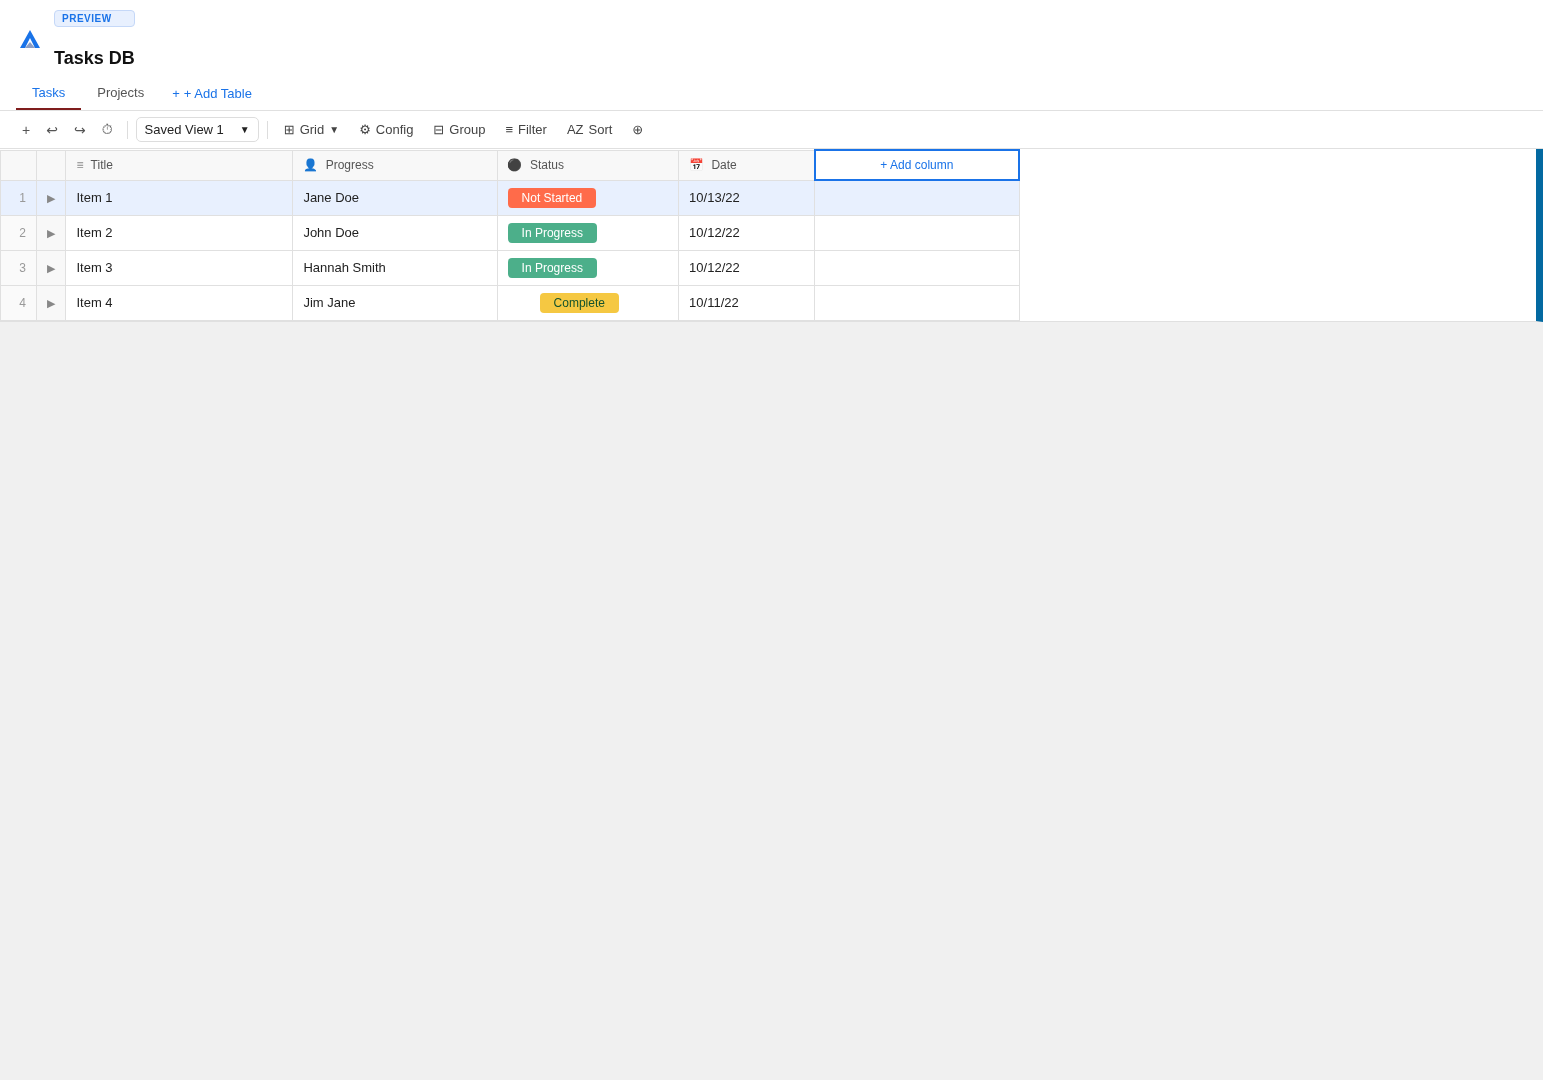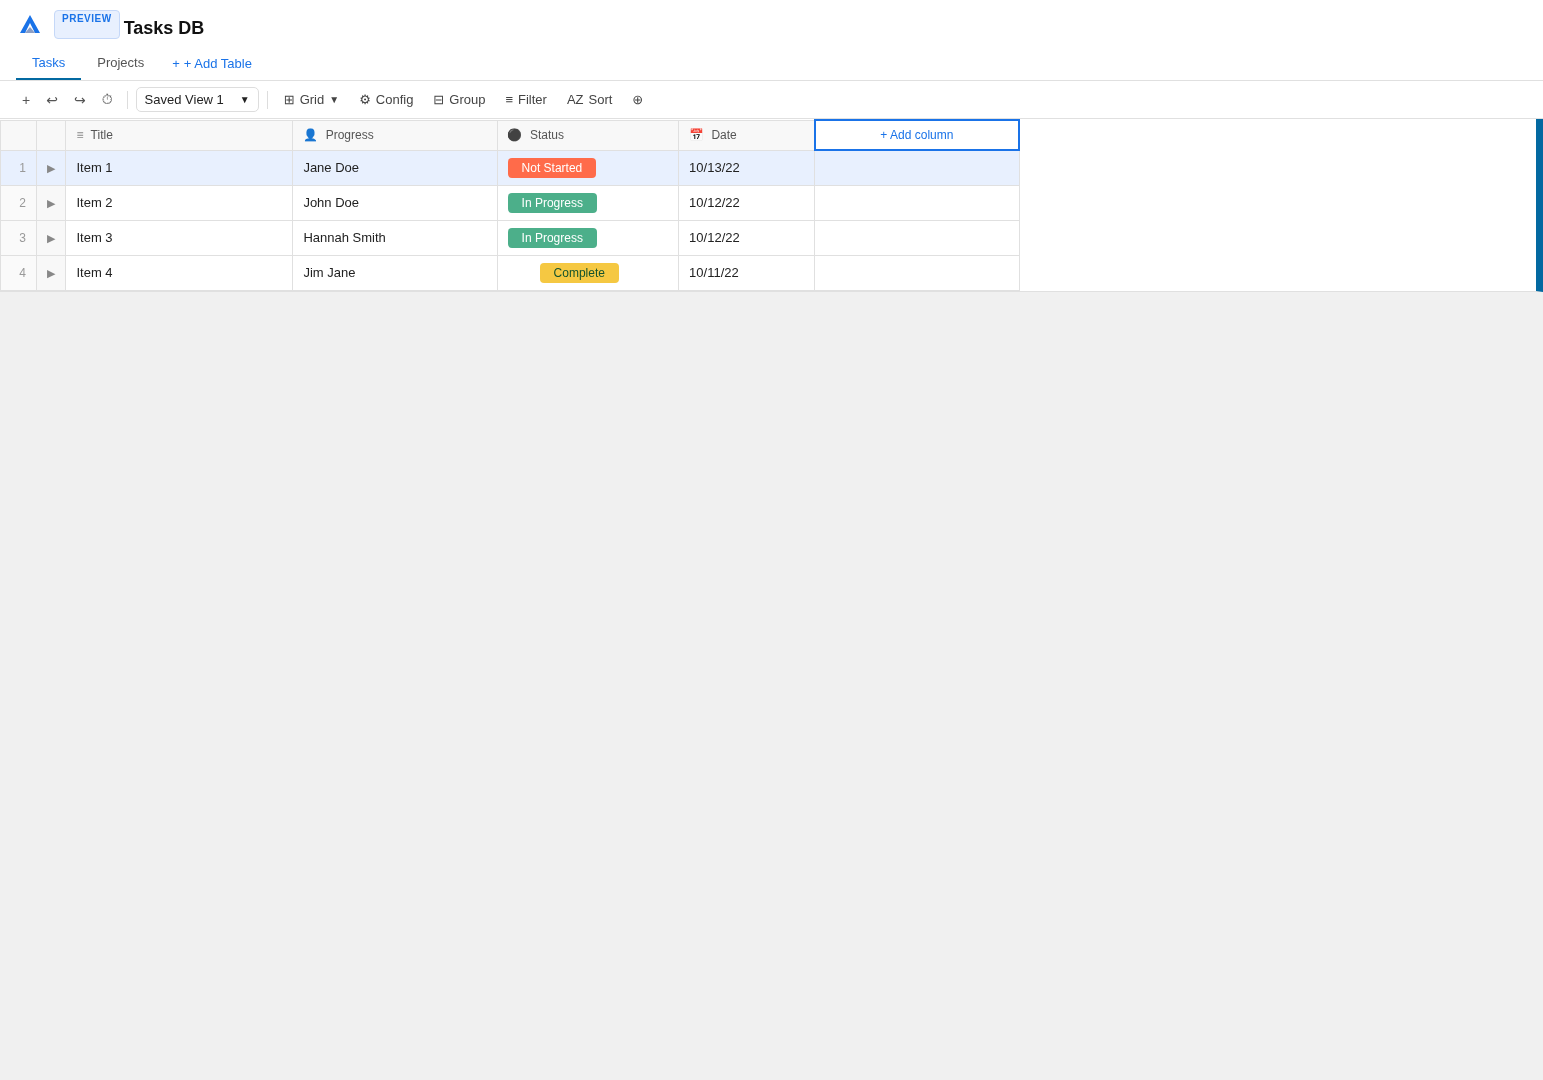--- a/index.html
+++ b/index.html
@@ -40,39 +40,39 @@
       letter-spacing: 0.5px;
     }
     .app-title {
       font-size: 18px;
       font-weight: 600;
       color: #111;
       margin-top: 8px;
     }
     .title-badge-col {
       display: flex;
-      flex-direction: row;
-      gap: 4px;
+      flex-direction: column;
+      gap: 13px;
     }
     .nav-tabs {
       display: flex;
       gap: 0;
       align-items: center;
     }
     .nav-tab {
       padding: 8px 16px;
       font-size: 13px;
       color: #555;
       cursor: pointer;
       border-bottom: 2px solid transparent;
       font-weight: 500;
     }
     .nav-tab.active {
       color: #1a73e8;
-      border-bottom: 2px solid #0369a1;
+      border-bottom: 2px solid #7f1d1d;
     }
     .add-table-btn {
       display: flex;
       align-items: center;
       gap: 4px;
       padding: 8px 12px;
       font-size: 13px;
       color: #1a73e8;
       cursor: pointer;
       border: none;

